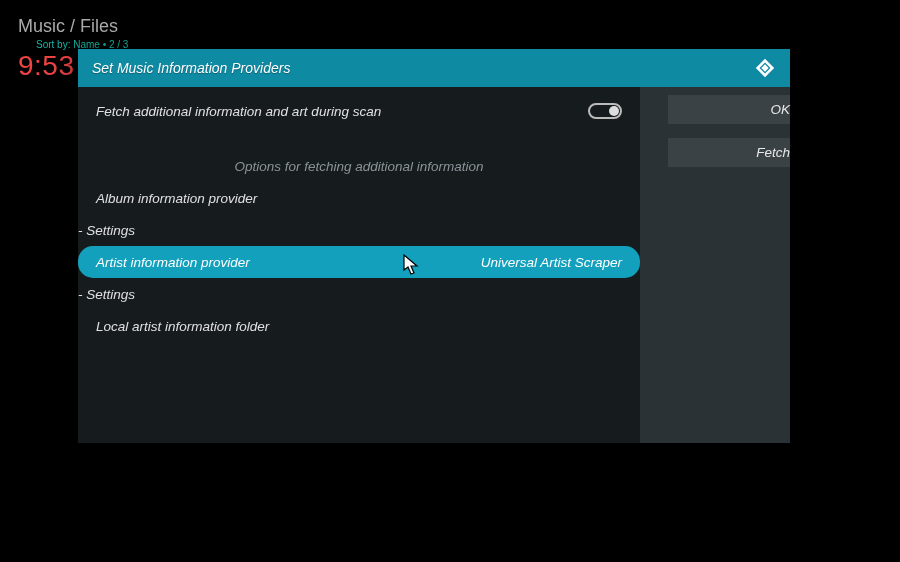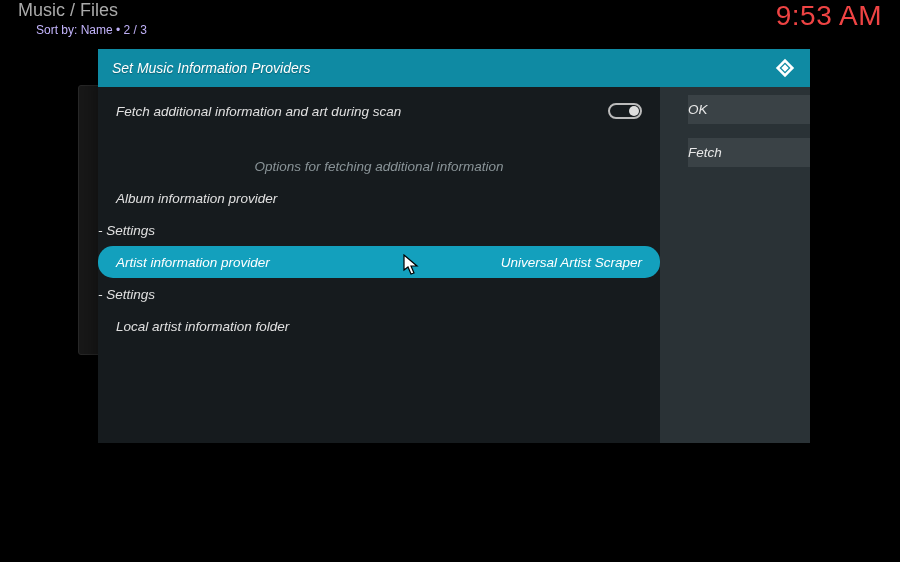--- a/index.html
+++ b/index.html
@@ -8,51 +8,52 @@
     height: 562px;
     background: #000;
     font-family: Arial, sans-serif;
     color: #e0e0e0;
     overflow: hidden;
     position: relative;
   }
   .topbar {
     display: flex;
     justify-content: space-between;
-    padding: 0 18px 0 18px;
+    padding: 16px 18px 0 18px;
+    flex-direction: column;
   }
   .breadcrumb {
     font-size: 18px;
     color: #aaa;
     font-weight: 300;
   }
   .sortline {
-    font-size: 12px;
-    color: #c4b5fd;
+    font-size: 10px;
+    color: #14b8a6;
     padding: 2px 0 0 18px;
   }
   .clock {
     font-size: 28px;
     color: #ef4444;
     font-weight: 300;
     letter-spacing: 0.5px;
   }
   .bg-box {
     position: absolute;
     left: 78px;
     top: 85px;
     width: 120px;
     height: 270px;
     background: #1a1a1a;
     border: 1px solid #2a2a2a;
     border-radius: 3px;
   }
   .dialog {
     position: absolute;
-    left: 98px;
+    left: 78px;
     top: 49px;
     width: 712px;
     background: #2a3236;
     box-shadow: 0 8px 30px rgba(0,0,0,0.6);
   }
   .dialog-header {
     background: #0f8aa3;
     display: flex;
     justify-content: space-between;
     align-items: center;
@@ -121,21 +122,21 @@
   .button-col {
     width: 122px;
     display: flex;
     flex-direction: column;
     gap: 14px;
     padding-top: 8px;
   }
   .btn {
     background: #3a4246;
     color: #e8e8e8;
-    text-align: left;
+    text-align: right;
     padding: 7px 0;
     font-size: 13.5px;
     cursor: pointer;
     font-style: italic;
   }
   .cursor {
     position: absolute;
     left: 403px;
     top: 254px;
     pointer-events: none;

